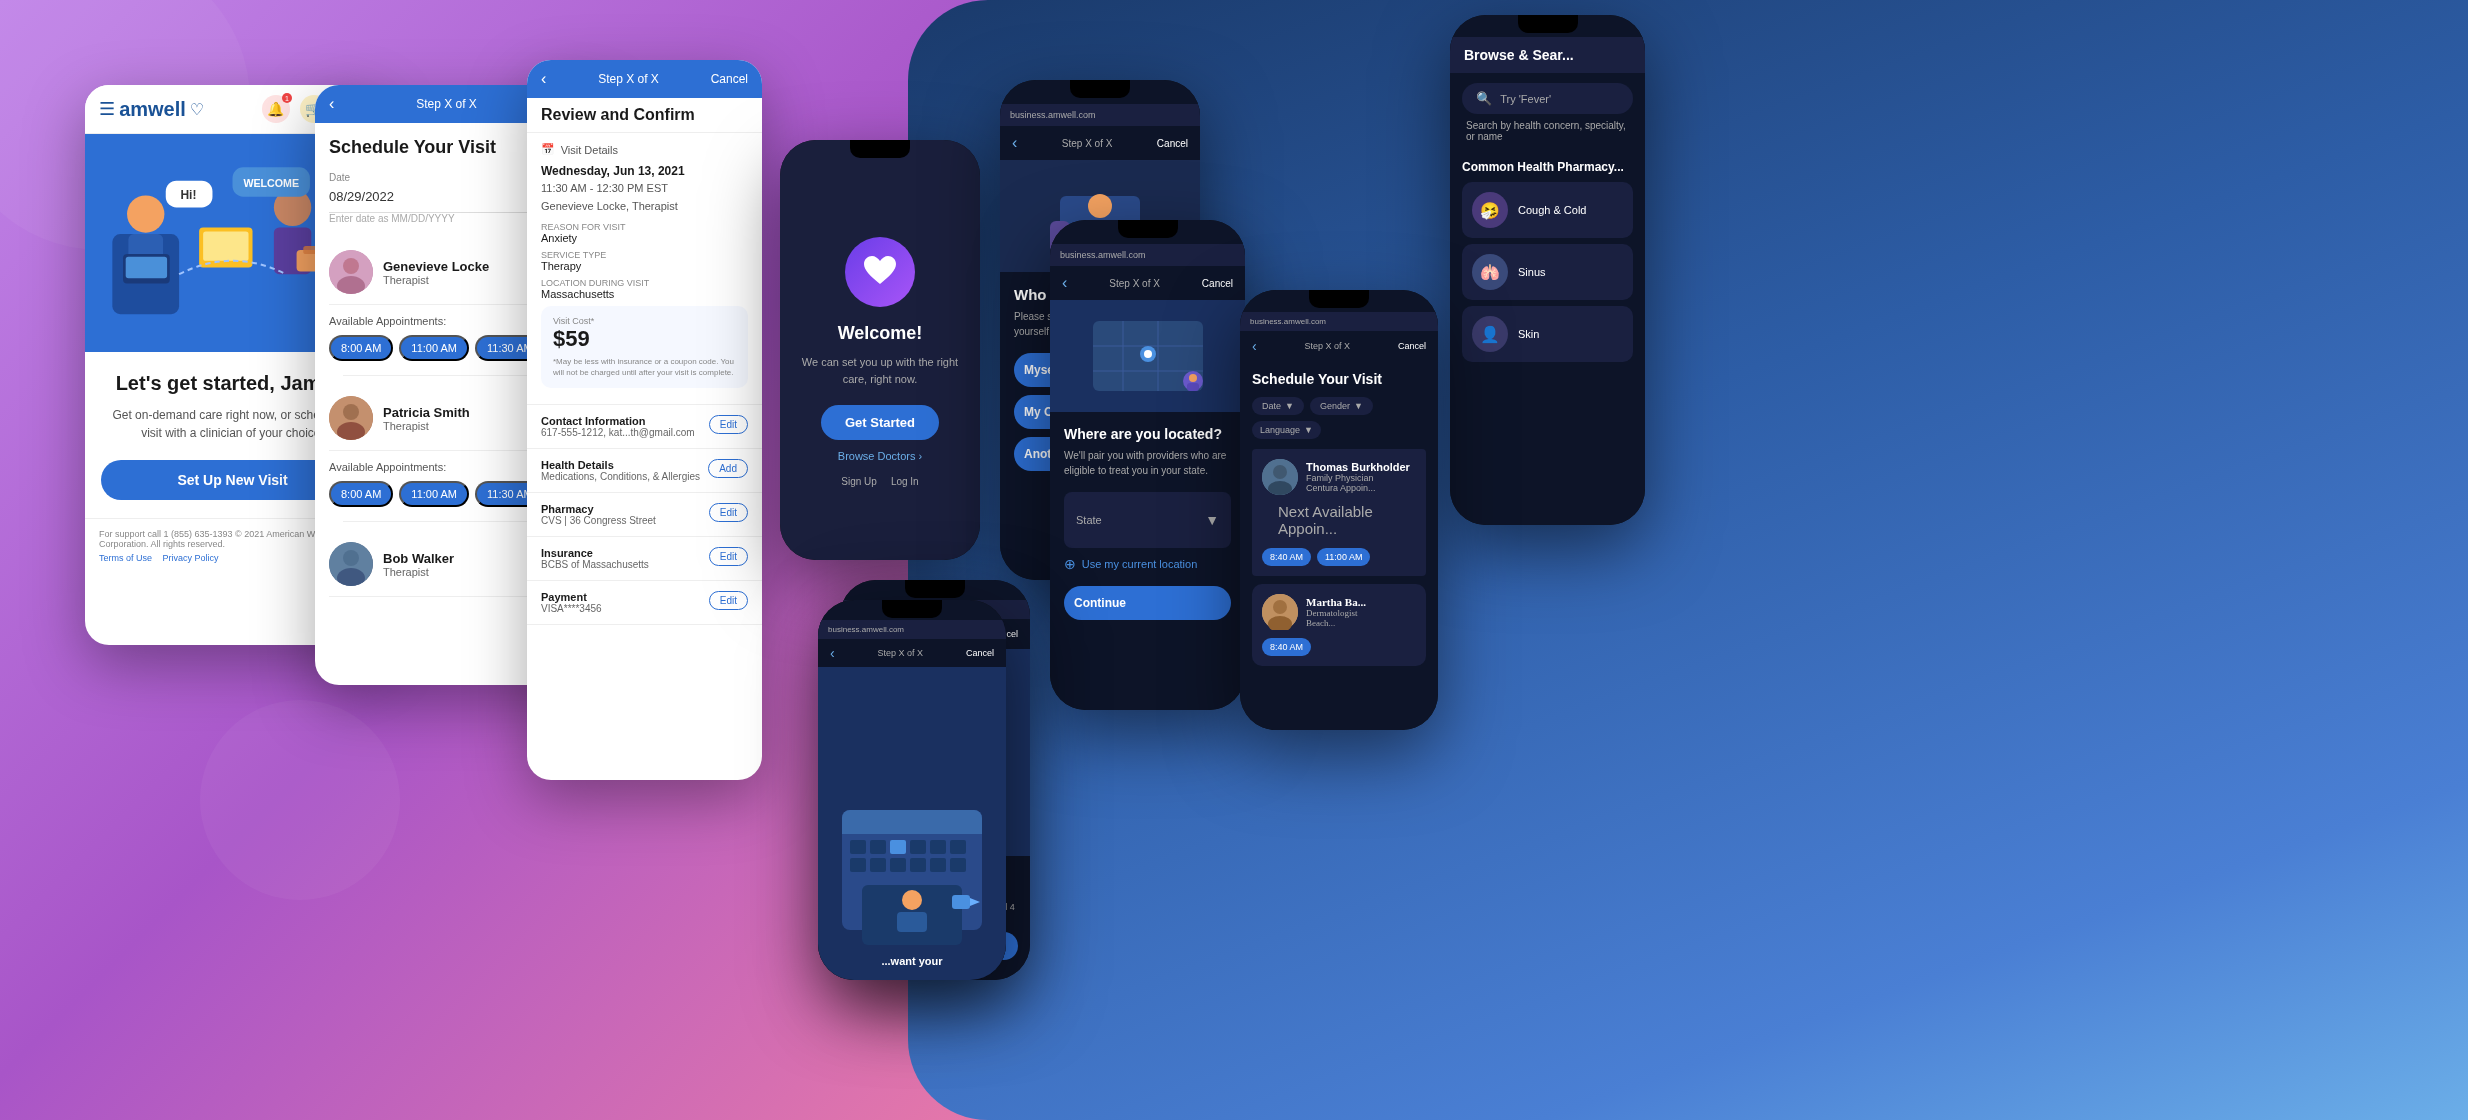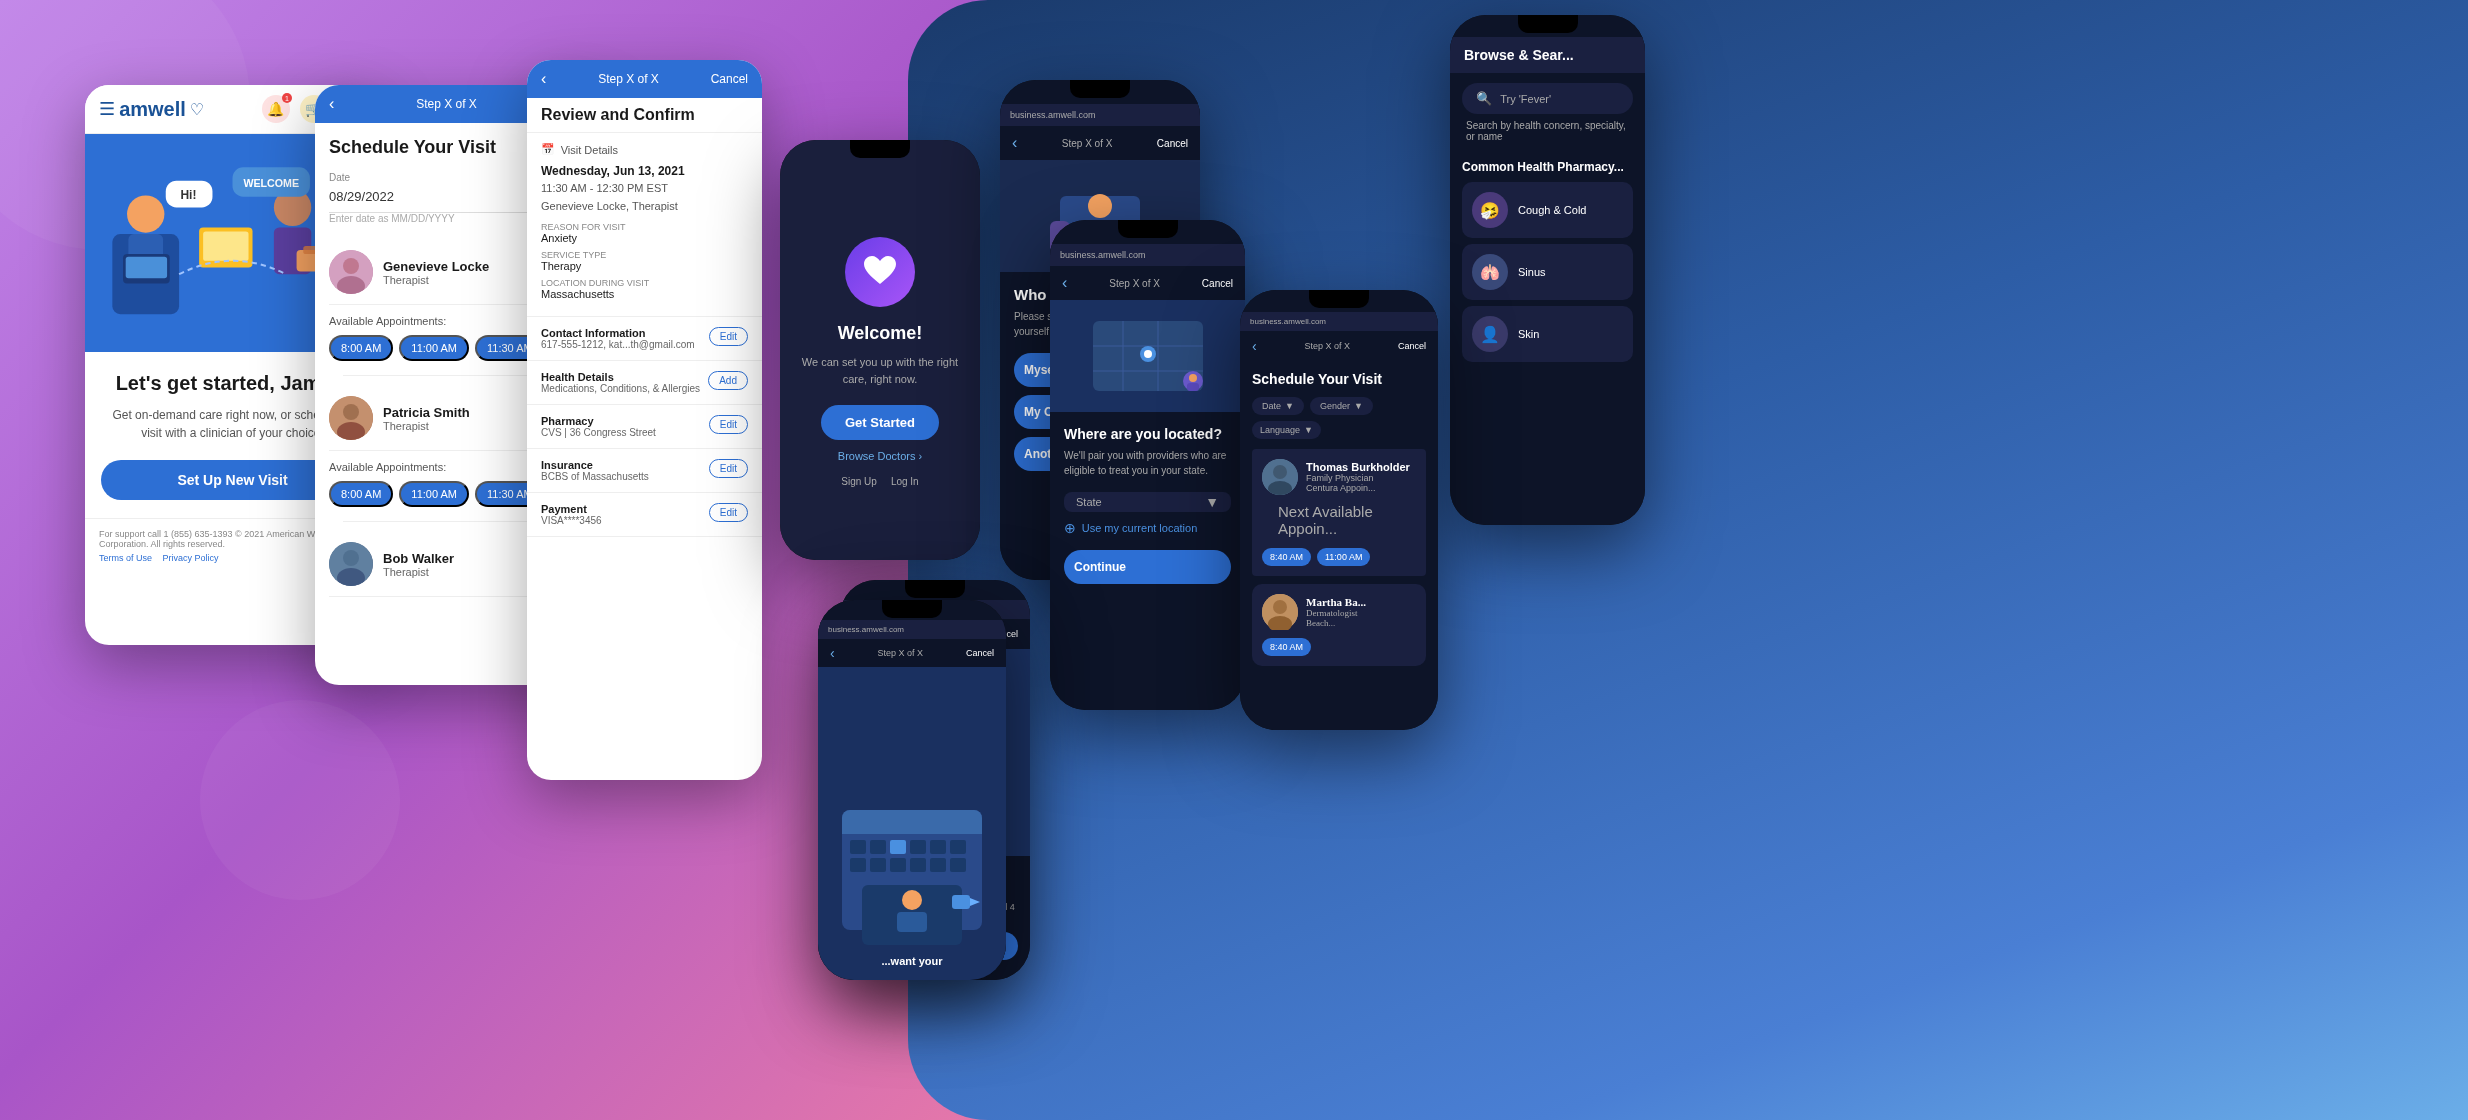--- a/index.html
+++ b/index.html
@@ -789,20 +789,25 @@
       <div class="visit-detail-row">
         <div class="visit-detail-label">Service Type</div>
         <div class="visit-detail-value">Therapy</div>
       </div>
 
       <div class="visit-detail-row">
         <div class="visit-detail-label">Location During Visit</div>
         <div class="visit-detail-value">Massachusetts</div>
       </div>
 
+      <div class="visit-cost-section">
+        <div class="visit-cost-label">Visit Cost*</div>
+        <div class="visit-cost-amount">$59</div>
+        <div class="visit-cost-note">*May be less with insurance or a coupon code. You will not be charged until after your visit is complete.</div>
+      </div>
     </div>
 
     <div class="review-row">
       <div class="review-row-info">
         <div class="review-row-title">Contact Information</div>
         <div class="review-row-subtitle">617-555-1212, kat...th@gmail.com</div>
       </div>
       <button class="edit-btn">Edit</button>
     </div>
 
@@ -925,21 +930,21 @@
           <circle cx="105" cy="65" r="10" fill="#6a5acd"></circle>
           <circle cx="105" cy="62" r="4" fill="#f4a261"></circle>
           <rect x="99" y="67" width="12" height="8" rx="3" fill="#5a4abd"></rect>
         </svg>
       </div>
 
       <div style="padding:14px;flex:1;">
         <div style="font-size:14px;font-weight:700;color:#fff;margin-bottom:6px;">Where are you located?</div>
         <div style="font-size:10px;color:#aaa;margin-bottom:14px;line-height:1.5;">We'll pair you with providers who are eligible to treat you in your state.</div>
 
-        <div style="background:#1a2040;border-radius:8px;padding:2px 12px;margin-bottom:8px;display:flex;justify-content:space-between;align-items:center;">
+        <div style="background:#1a2040;border-radius:8px;padding:20px 12px;margin-bottom:8px;display:flex;justify-content:space-between;align-items:center;">
           <span style="font-size:11px;color:#aaa;">State</span>
           <span style="color:#aaa;font-size:14px;">▼</span>
         </div>
 
         <div style="display:flex;align-items:center;gap:6px;margin-bottom:14px;cursor:pointer;">
           <span style="color:#4a90e0;font-size:14px;">⊕</span>
           <span style="font-size:11px;color:#4a90e0;">Use my current location</span>
         </div>
 
         <button class="dark-btn">Continue</button>

